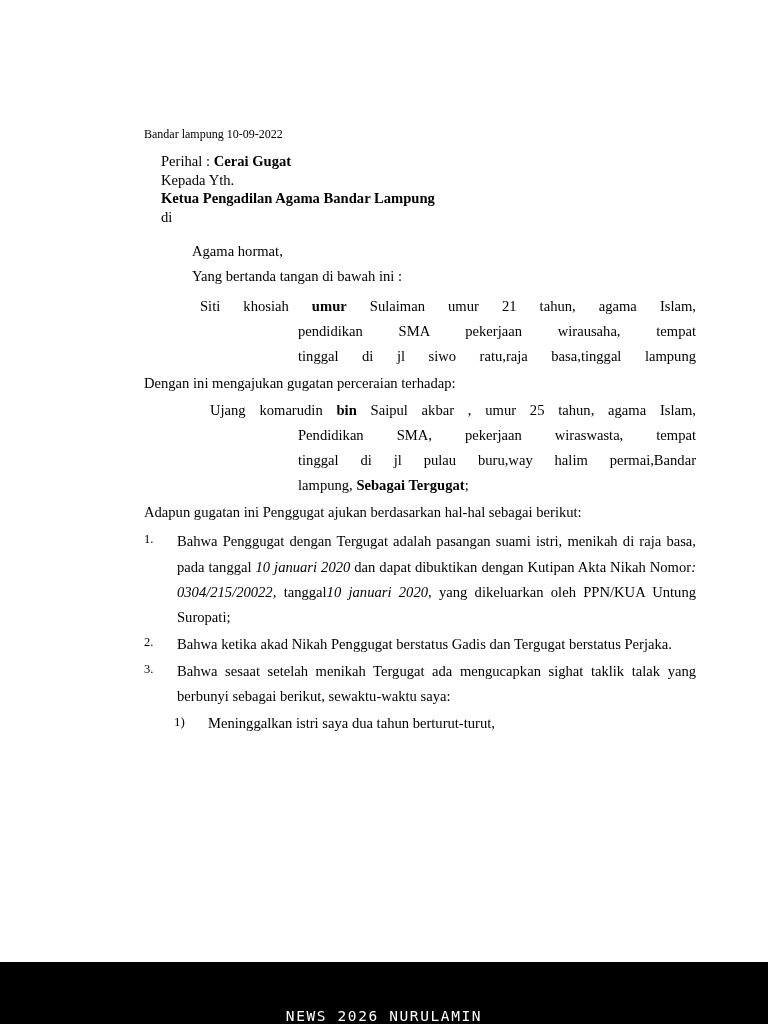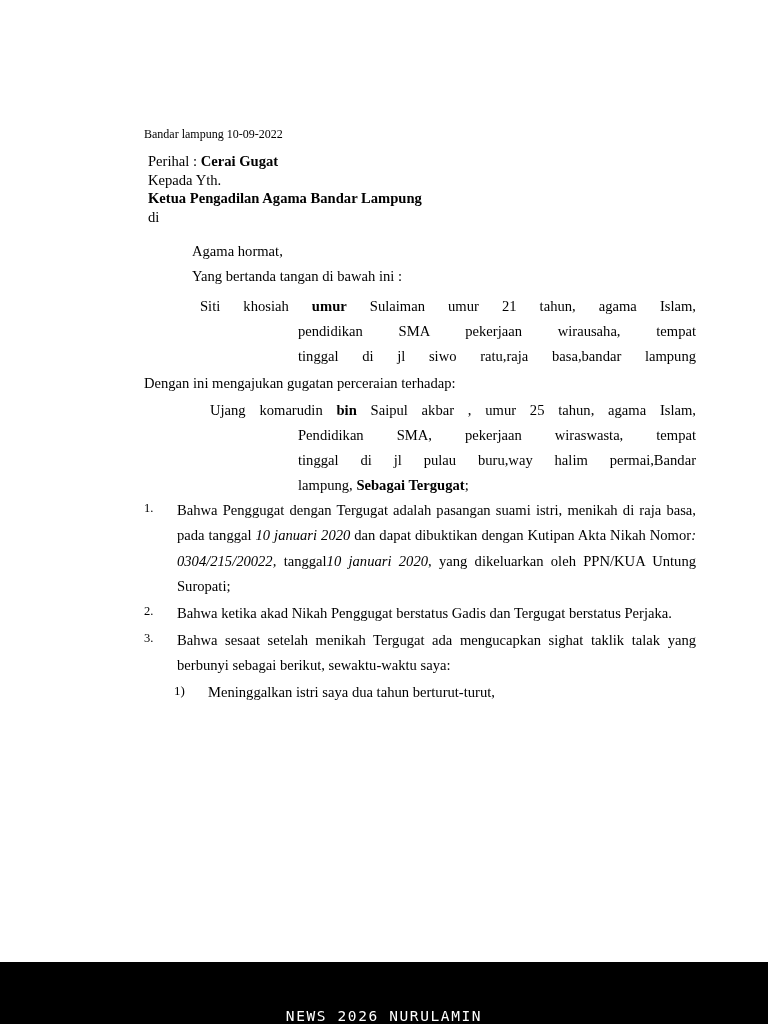--- a/index.html
+++ b/index.html
@@ -30,21 +30,21 @@
     top: 128px;
     width: 552px;
     font-size: 14.6px;
     line-height: 1.0;
   }
   .date-line {
     margin-bottom: 14px;
     font-size: 12px;
   }
   .line {
-    margin: 0 0 4px 4px;
+    margin: 0 0 4px 17px;
     font-size: 14.6px;
   }
   .bold { font-weight: bold; }
   .ital { font-style: italic; }
   .indent-sm { margin-left: 48px; }
   .gap { height: 16px; }
 
   .blk {
     margin: 0 0 2px 0;
     text-align: justify;
@@ -151,32 +151,33 @@
 
     <div class="gap"></div>
 
     <div class="line indent-sm" style="margin-bottom:10px;">Agama hormat,</div>
 
     <div class="line indent-sm" style="margin-bottom:10px;">Yang bertanda tangan di bawah ini :</div>
 
     <div class="party">
       <span class="first full-line"><span>Siti   khosiah </span><span class="bold">umur</span><span> Sulaiman  umur  21  tahun,  agama  Islam,</span></span>
       <span class="second full-line">pendidikan  SMA  pekerjaan  wirausaha,  tempat</span>
-      <span class="third full-line">tinggal  di  jl  siwo  ratu,raja  basa,bandar  lampung</span>
+      <span class="third full-line">tinggal  di  jl  siwo  ratu,raja  basa,tinggal  lampung</span>
     </div>
 
     <div class="blk" style="margin-top:2px;">Dengan ini mengajukan gugatan perceraian terhadap:</div>
 
     <div class="party">
       <span class="first full-line" style="padding-left:10px;"><span>Ujang komarudin </span><span class="bold">bin</span><span> Saipul akbar , umur 25 tahun, agama Islam,</span></span>
       <span class="second full-line">Pendidikan  SMA,  pekerjaan  wiraswasta,  tempat</span>
       <span class="third full-line">tinggal  di  jl  pulau  buru,way  halim  permai,Bandar</span>
       <span class="fourth"><span>lampung, </span><span class="bold">Sebagai Tergugat</span><span>;</span></span>
     </div>
 
+    <div class="blk" style="margin-top:2px; margin-bottom:4px;">Adapun gugatan ini Penggugat ajukan berdasarkan hal-hal sebagai berikut:</div>
 
     <ol class="numlist" id="numlist">
         <li><span class="marker">1.</span><span>Bahwa  Penggugat  dengan  Tergugat  adalah  pasangan  suami  istri, menikah  di  raja  basa,  pada  tanggal  </span><span class="ital">10  januari  2020</span><span>  dan  dapat dibuktikan  dengan  Kutipan  Akta  Nikah  Nomor</span><span class="ital">:  0304/215/20022,</span><span> tanggal</span><span class="ital">10  januari  2020</span><span>,  yang  dikeluarkan  oleh  PPN/KUA  Untung Suropati;</span></li>
         <li><span class="marker">2.</span><span>Bahwa  ketika  akad  Nikah  Penggugat  berstatus  Gadis  dan  Tergugat berstatus Perjaka.</span></li>
         <li><span class="marker">3.</span><span>Bahwa sesaat setelah menikah Tergugat ada mengucapkan sighat taklik talak yang berbunyi sebagai berikut, sewaktu-waktu saya:</span></li>
       </ol>
 
     <ol class="sublist" id="sublist">
         <li><span class="marker">1)</span><span>Meninggalkan istri saya dua tahun berturut-turut,</span></li>
       </ol>

